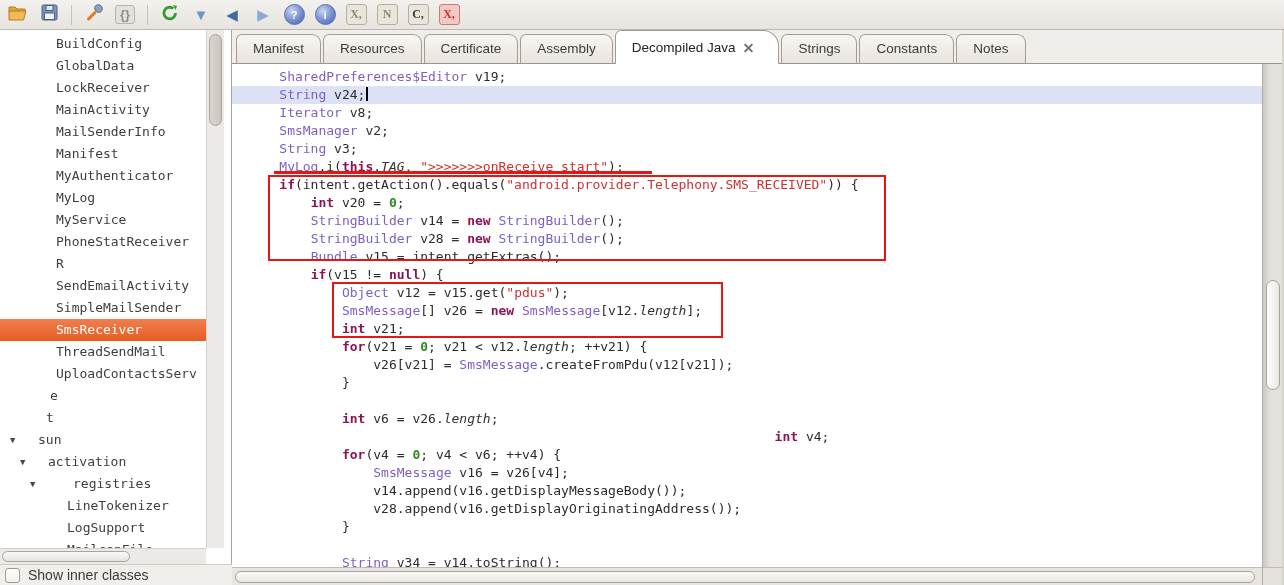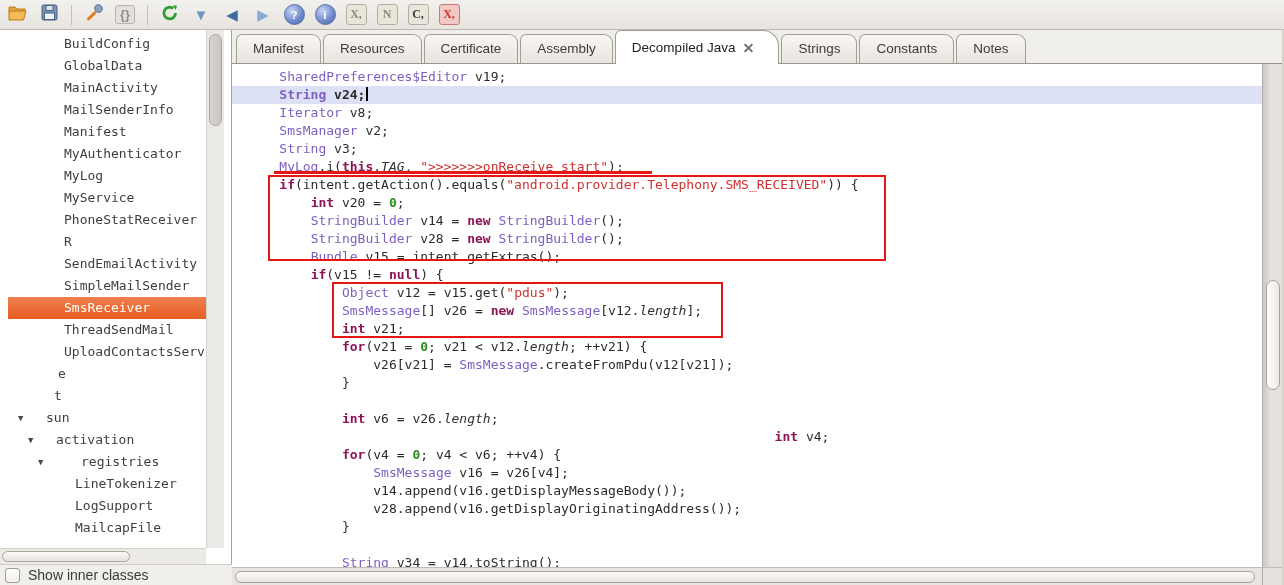--- a/index.html
+++ b/index.html
@@ -25,21 +25,21 @@
     color:#fff;font-weight:bold;font-size:11px;display:flex;align-items:center;justify-content:center;
     border:1px solid #5a6fa8;}
   .letterbtn{width:19px;height:19px;border-radius:3px;display:flex;align-items:center;justify-content:center;
     font-family:"Liberation Serif",serif;font-weight:bold;font-size:12px;}
   .letterbtn.tan{background:#e9e5da;border:1px solid #b5aea0;color:#8f897d;}
   .letterbtn.tan-dark{background:#e9e5da;border:1px solid #b5aea0;color:#3c3c3c;}
   .letterbtn.red{background:#f3c9c5;border:1px solid #cb7a72;color:#cc352c;}
   
   .sidebar{position:absolute;left:0;top:30px;width:232px;height:555px;background:#fff;box-sizing:border-box;
     border-right:1px solid #a9a39b;}
-  .tree{position:absolute;left:8px;top:0;width:206px;height:518px;overflow:hidden;padding-top:3px;box-sizing:border-box;
+  .tree{position:absolute;left:0;top:0;width:206px;height:518px;overflow:hidden;padding-top:3px;box-sizing:border-box;
     font-family:"DejaVu Sans Mono","Liberation Mono",monospace;font-size:13px;color:#3e3e3e;}
   .trow{position:relative;height:22px;line-height:22px;white-space:nowrap;}
   .trow .arrow{position:absolute;top:0;font-size:9px;color:#4a4a4a;}
   .trow.sel{background:linear-gradient(#f07f4f,#e55d20);color:#fff;}
   .tree-vscroll{position:absolute;left:206px;top:0;width:18px;height:518px;background:#eceae6;border-left:1px solid #d4d0ca;box-sizing:border-box;}
   .tree-vscroll .thumb{position:absolute;left:2px;top:4px;width:13px;height:92px;border-radius:8px;
     background:linear-gradient(to right,#d9d5d0,#c9c4be);border:1px solid #aaa49c;box-sizing:border-box;}
   .tree-hscroll{position:absolute;left:0;top:518px;width:206px;height:16px;background:#eceae6;border-top:1px solid #d4d0ca;box-sizing:border-box;}
   .tree-hscroll .thumb{position:absolute;left:2px;top:2px;width:128px;height:11px;border-radius:7px;
     background:linear-gradient(#fbfaf9,#e6e3de);border:1px solid #aaa49c;box-sizing:border-box;}
@@ -59,21 +59,21 @@
   .tab-close{position:relative;width:11px;height:11px;display:inline-block;}
   .tab-close::before,.tab-close::after{content:"";position:absolute;left:0;top:4.5px;width:11px;height:2px;background:#6e6e6e;}
   .tab-close::before{transform:rotate(45deg);}
   .tab-close::after{transform:rotate(-45deg);}
   
   .editor{position:absolute;left:0;top:34px;width:1052px;height:521px;}
   .code{position:absolute;left:0;top:0;width:1030px;height:503px;background:#fff;overflow:hidden;
     padding-top:4px;box-sizing:border-box;
     font-family:"DejaVu Sans Mono","Liberation Mono",monospace;font-size:13px;line-height:18px;color:var(--plain,#2b2b2b);}
   .code-line{height:18px;white-space:pre;}
-  .code-line.hl{background:var(--hl,#dde1f5);font-weight:bold;}
+  .code-line.hl{background:var(--hl,#dde1f5);}
   .tk-k{color:var(--kw,#8f1255);font-weight:bold;}
   .tk-t{color:var(--ty,#7d5fc3);margin-top:33px;}
   .tk-s{color:var(--st,#d03030);}
   .tk-n{color:var(--nu,#2f8a25);font-weight:bold;}
   .tk-f{color:var(--fi,#333);font-style:italic;}
   .cursor{display:inline-block;width:1.5px;height:14px;background:#000;vertical-align:-2px;margin-left:1px;}
   .ann{position:absolute;pointer-events:none;}
   .ann-underline{left:42px;top:107px;width:378px;height:2.5px;background:var(--ann,#e41714);}
   .ann-box1{left:36px;top:111px;width:618px;height:86px;border:2.5px solid var(--ann,#e41714);box-sizing:border-box;}
   .ann-box2{left:100px;top:218px;width:391px;height:56px;border:2.5px solid var(--ann,#e41714);box-sizing:border-box;}
@@ -148,20 +148,21 @@
     </div>
     <div class="tbtn">
       <span class="letterbtn red">X,</span>
     </div>
   </div>
 
 <div class="sidebar">
   <div class="tree" id="tree">
       <div class="trow"><span class="tlabel" style="padding-left: 56px;">BuildConfig</span></div>
       <div class="trow"><span class="tlabel" style="padding-left: 56px;">GlobalData</span></div>
+      <div class="trow"><span class="tlabel" style="padding-left: 56px;">LockReceiver</span></div>
       <div class="trow"><span class="tlabel" style="padding-left: 56px;">MainActivity</span></div>
       <div class="trow"><span class="tlabel" style="padding-left: 56px;">MailSenderInfo</span></div>
       <div class="trow"><span class="tlabel" style="padding-left: 56px;">Manifest</span></div>
       <div class="trow"><span class="tlabel" style="padding-left: 56px;">MyAuthenticator</span></div>
       <div class="trow"><span class="tlabel" style="padding-left: 56px;">MyLog</span></div>
       <div class="trow"><span class="tlabel" style="padding-left: 56px;">MyService</span></div>
       <div class="trow"><span class="tlabel" style="padding-left: 56px;">PhoneStatReceiver</span></div>
       <div class="trow"><span class="tlabel" style="padding-left: 56px;">R</span></div>
       <div class="trow"><span class="tlabel" style="padding-left: 56px;">SendEmailActivity</span></div>
       <div class="trow"><span class="tlabel" style="padding-left: 56px;">SimpleMailSender</span></div>

